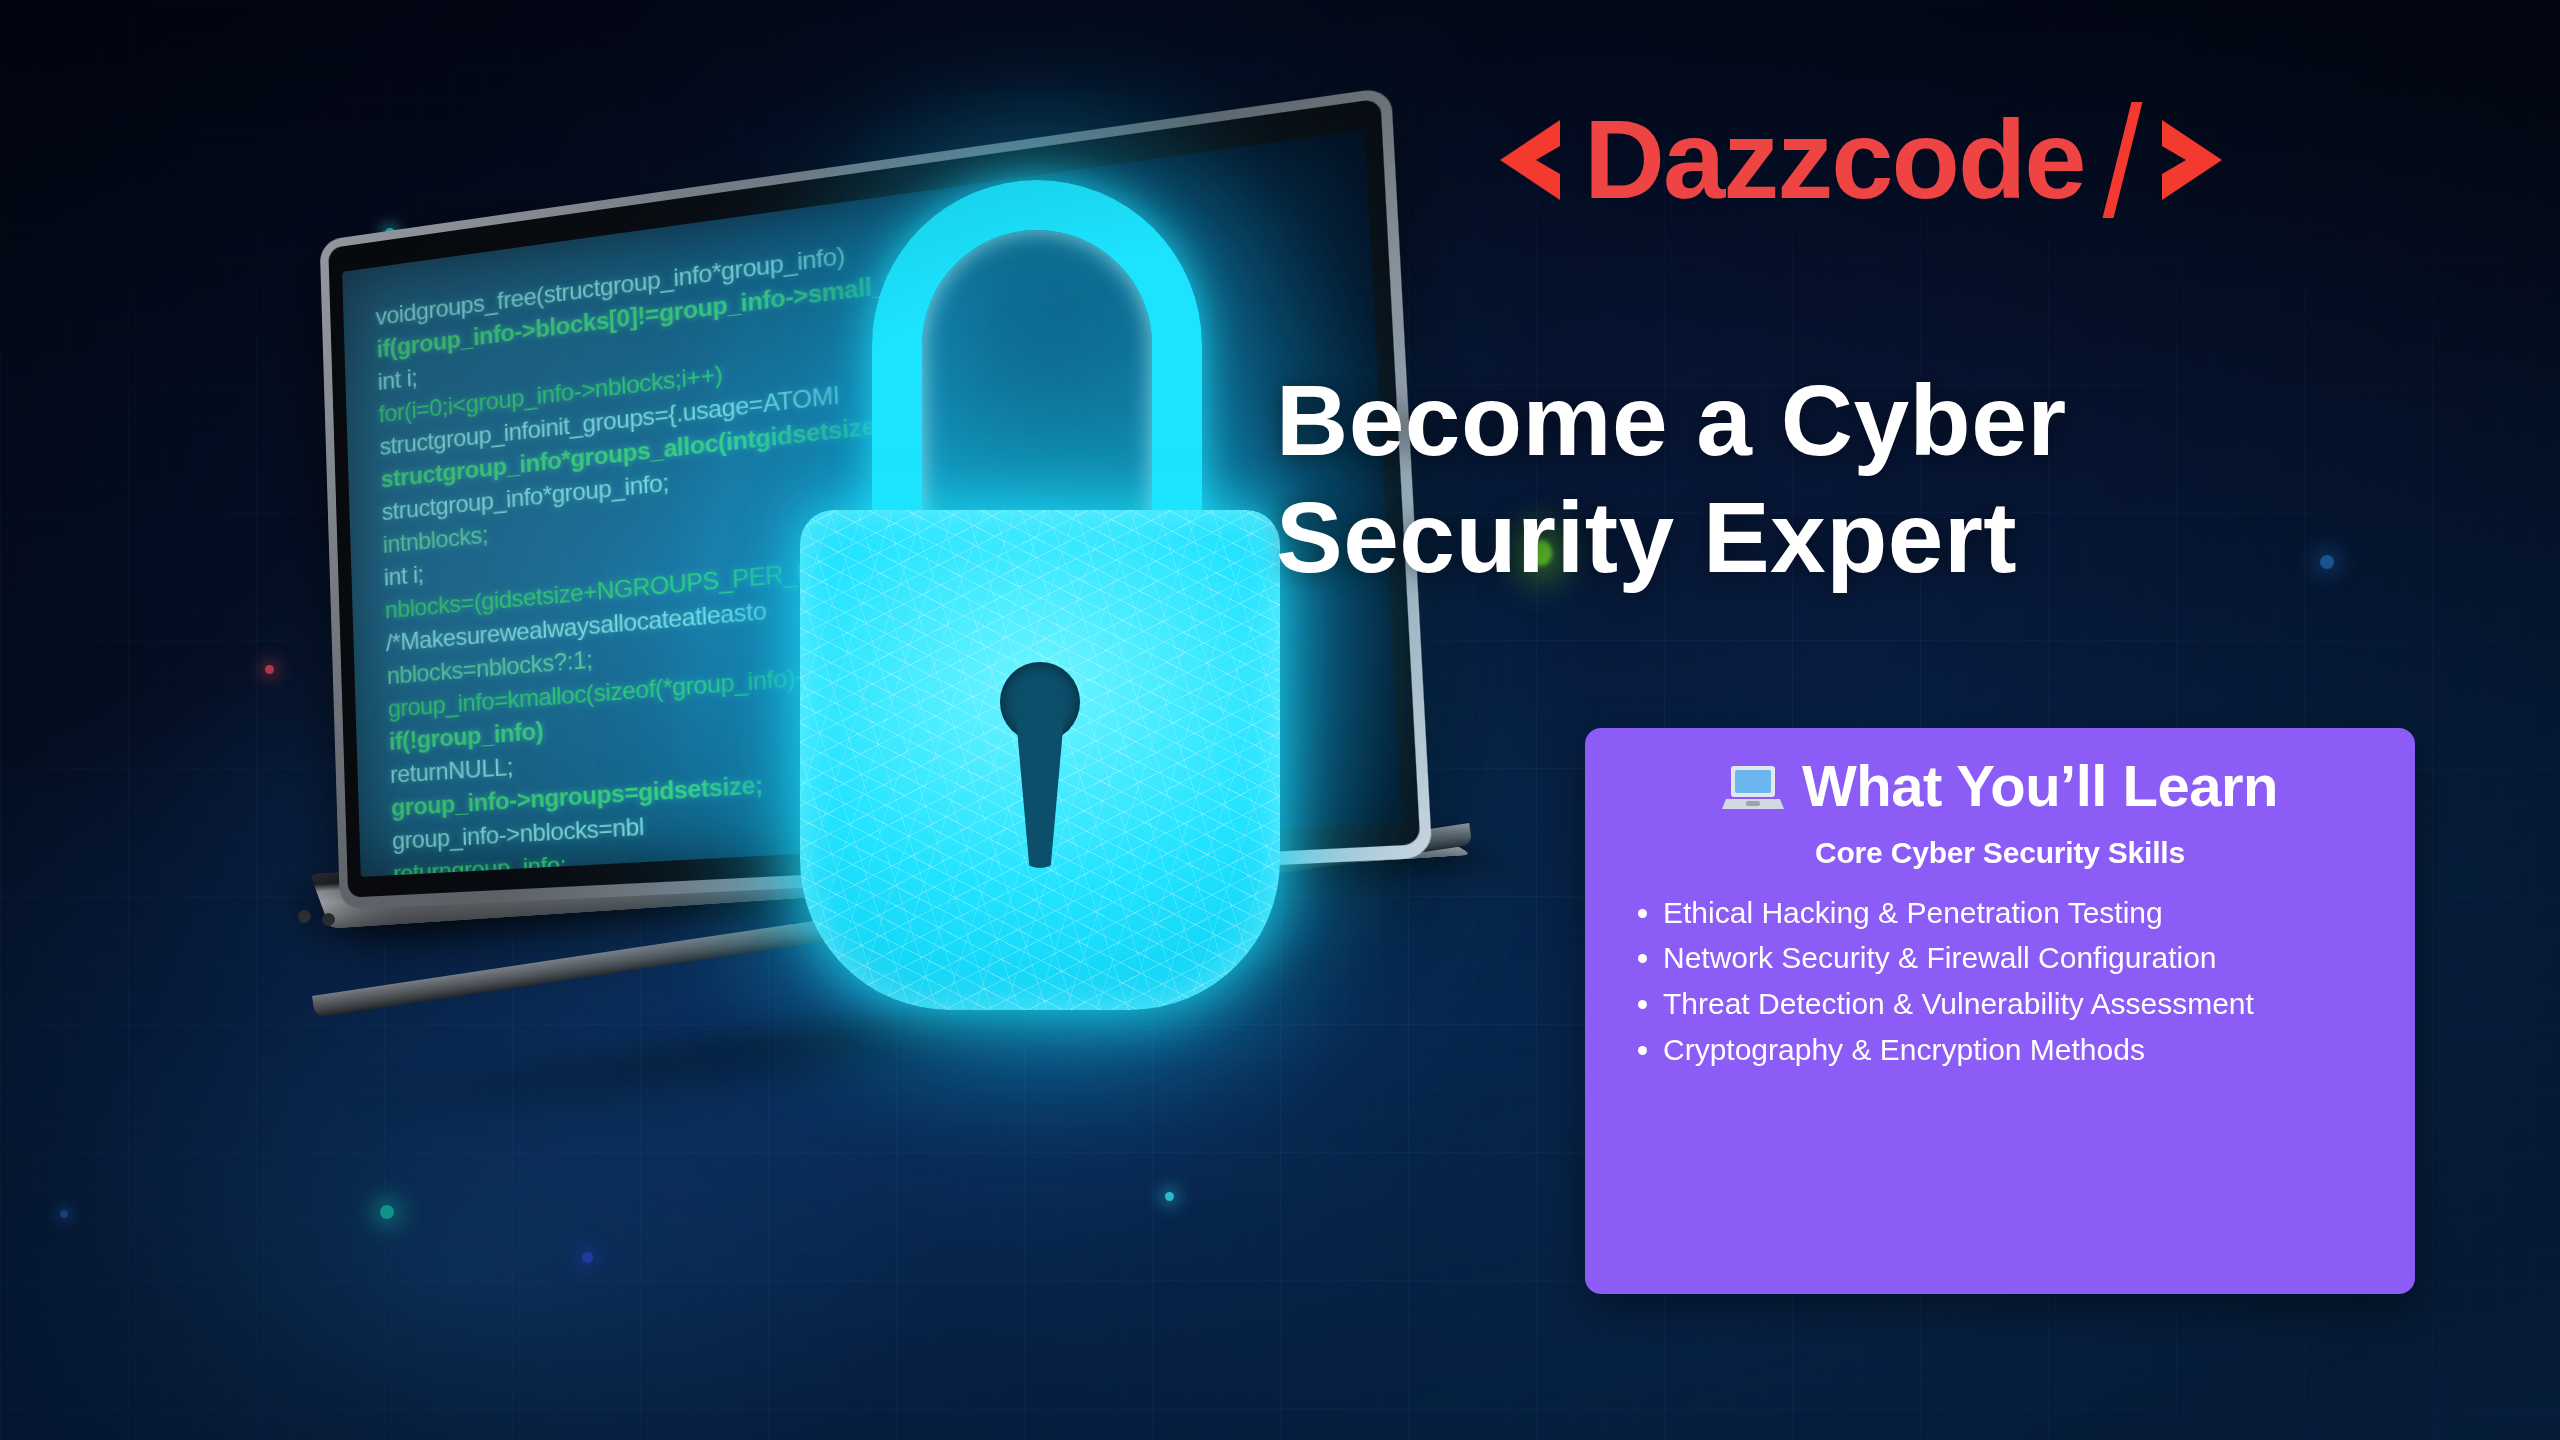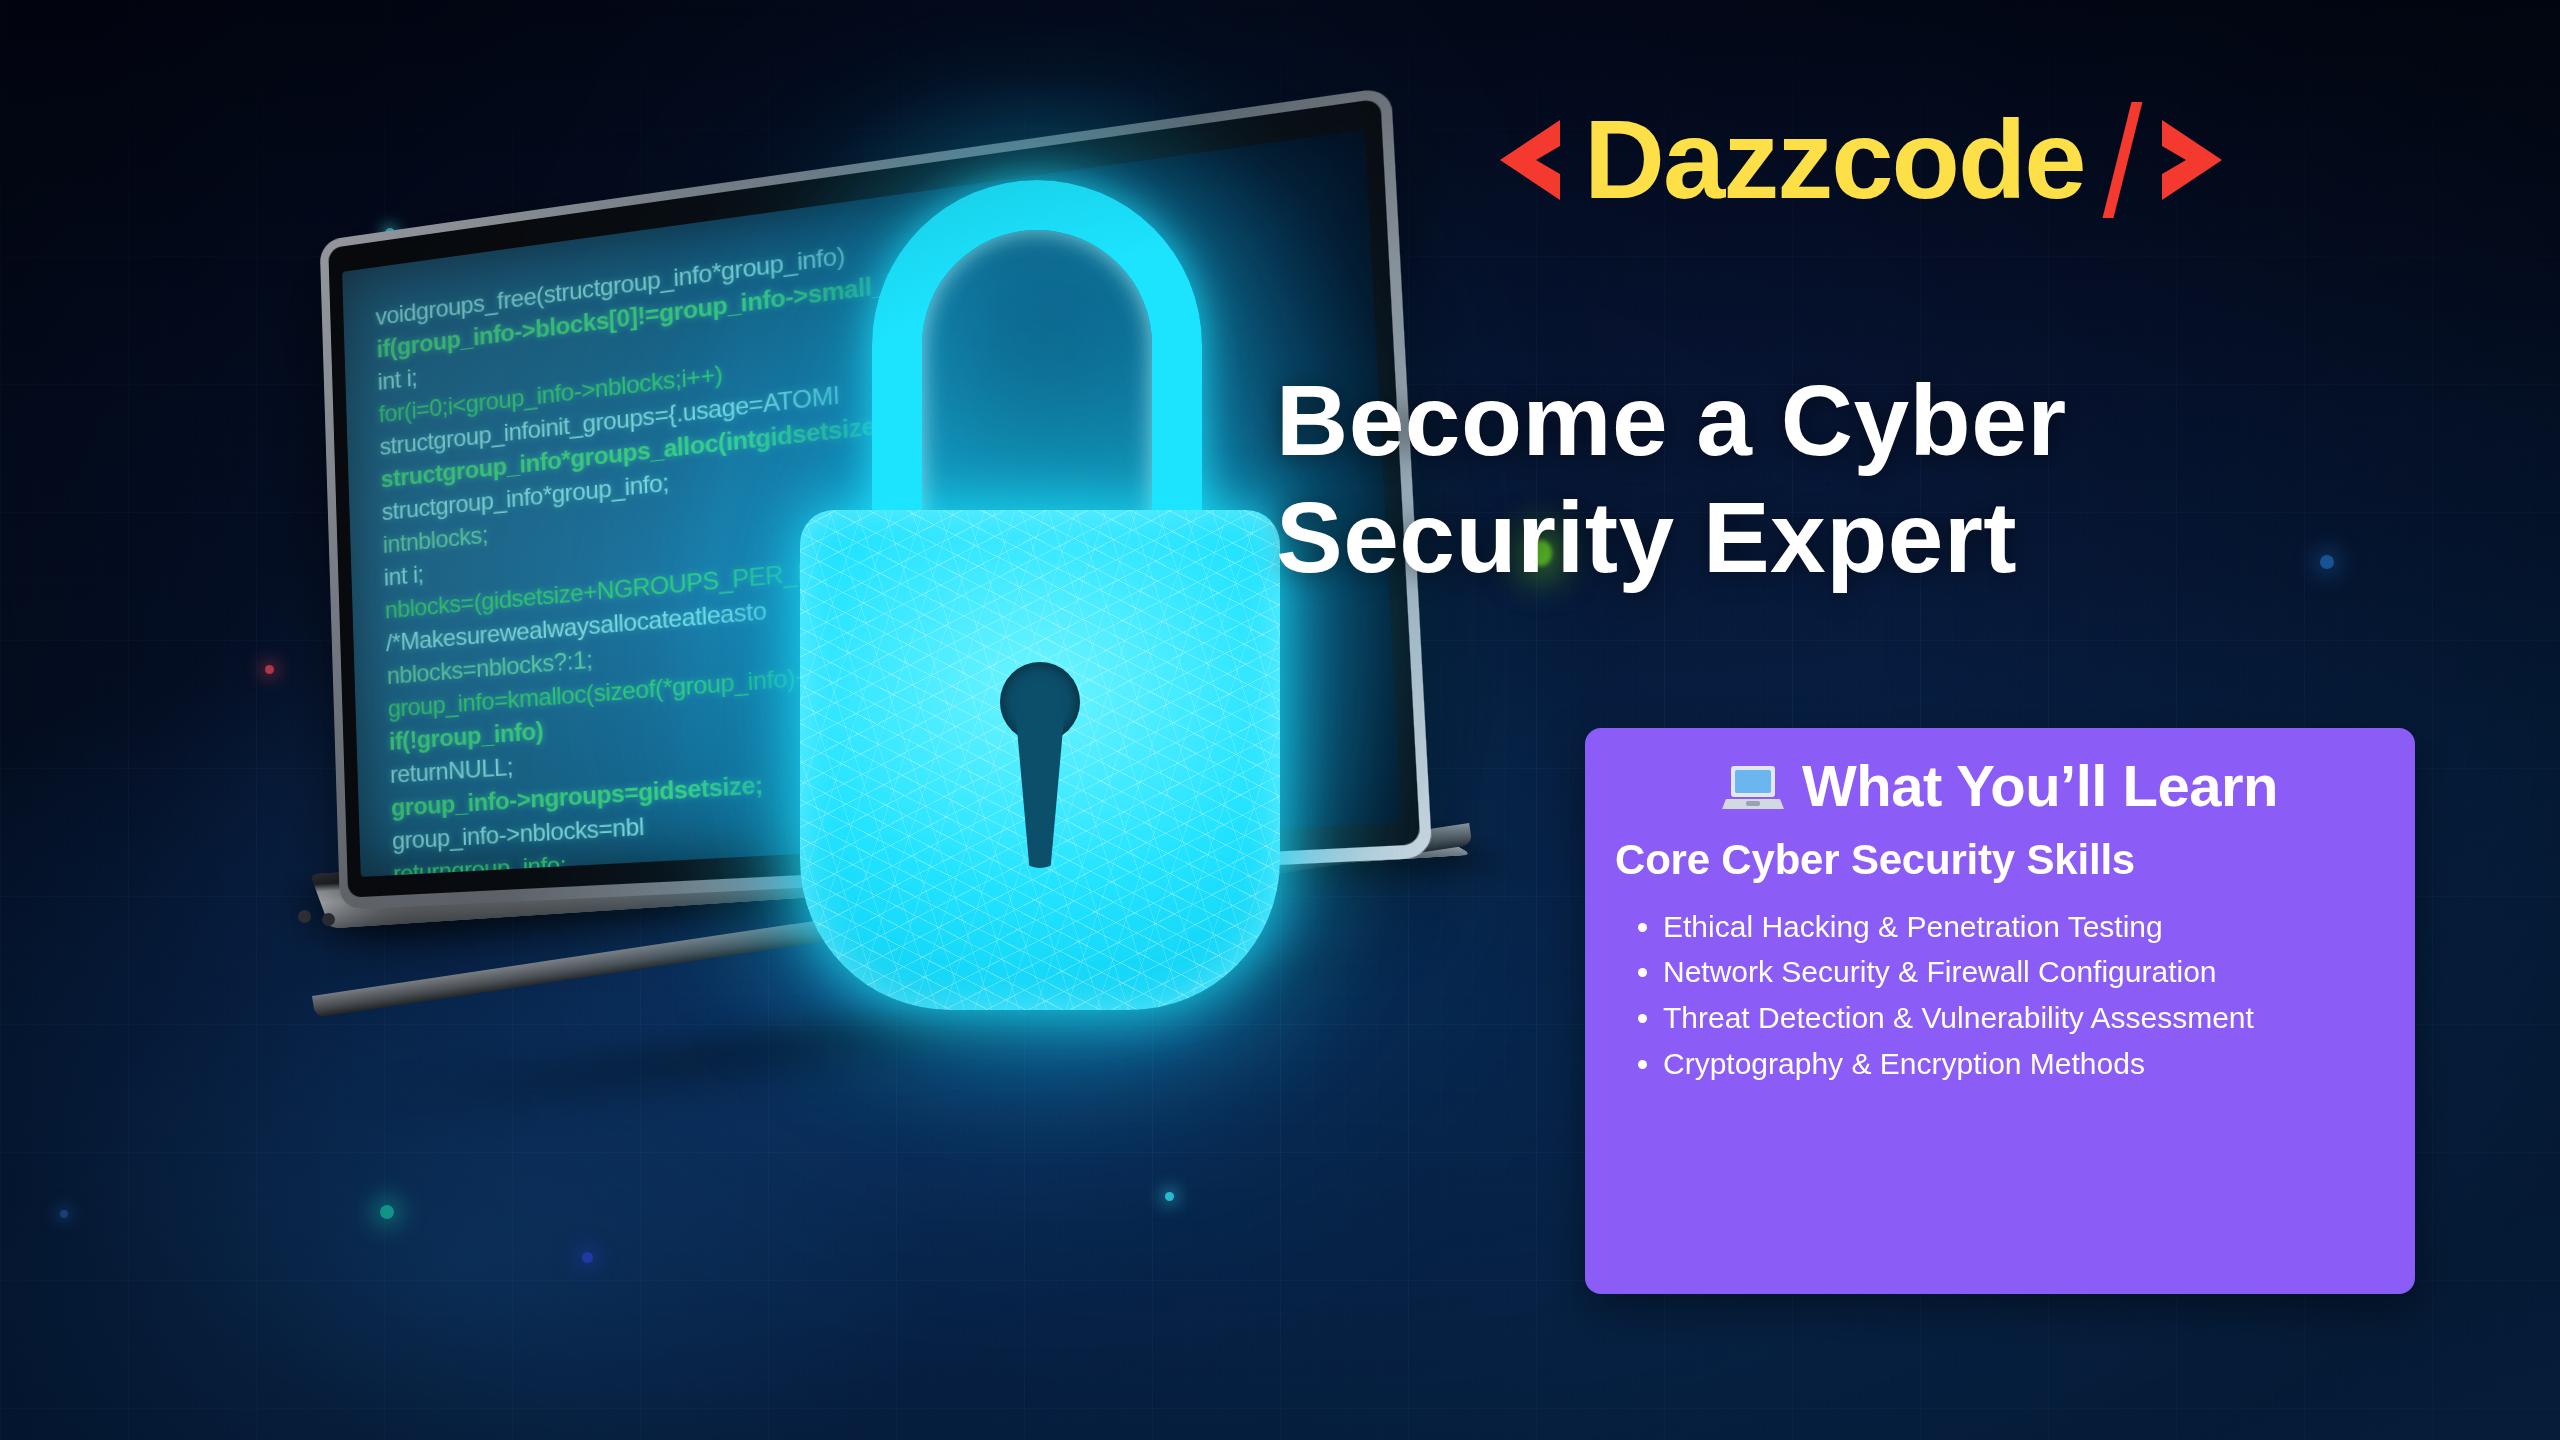--- a/index.html
+++ b/index.html
@@ -227,21 +227,21 @@
     height: 110px;
     display: flex;
     align-items: center;
     gap: 10px;
   }
   .chev { display:block; }
   .logo-word {
     font-family: "Liberation Sans", sans-serif;
     font-size: 112px;
     font-weight: bold;
-    color: #fde047;
+    color: #ef4444;
     letter-spacing: -2px;
     line-height: 1;
     margin: 0 18px 0 6px;
   }
   .logo-slash {
     display:block;
     width: 11px; height: 116px;
     background: #f4392f;
     transform: skewX(-14deg);
     margin: 0 16px 0 4px;
@@ -277,21 +277,22 @@
     align-items:center;
     justify-content:center;
     gap: 18px;
     font-size: 58px;
     font-weight: bold;
     letter-spacing: -0.5px;
     line-height: 1.1;
   }
   .emoji-laptop { width: 62px; height: 50px; position:relative; flex: 0 0 auto; }
   .card-sub {
-    font-size: 42px;
+    text-align:center;
+    font-size: 30px;
     font-weight: bold;
     margin-top: 18px;
     letter-spacing: -0.2px;
   }
   .card-list {
     margin: 26px 0 0 0;
     padding-left: 48px;
     font-size: 30px;
     line-height: 1.12;
   }

